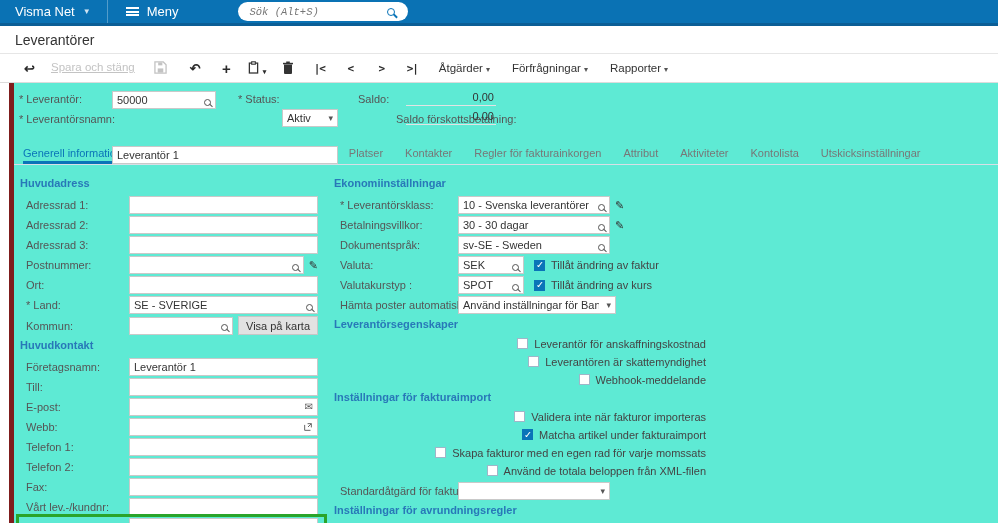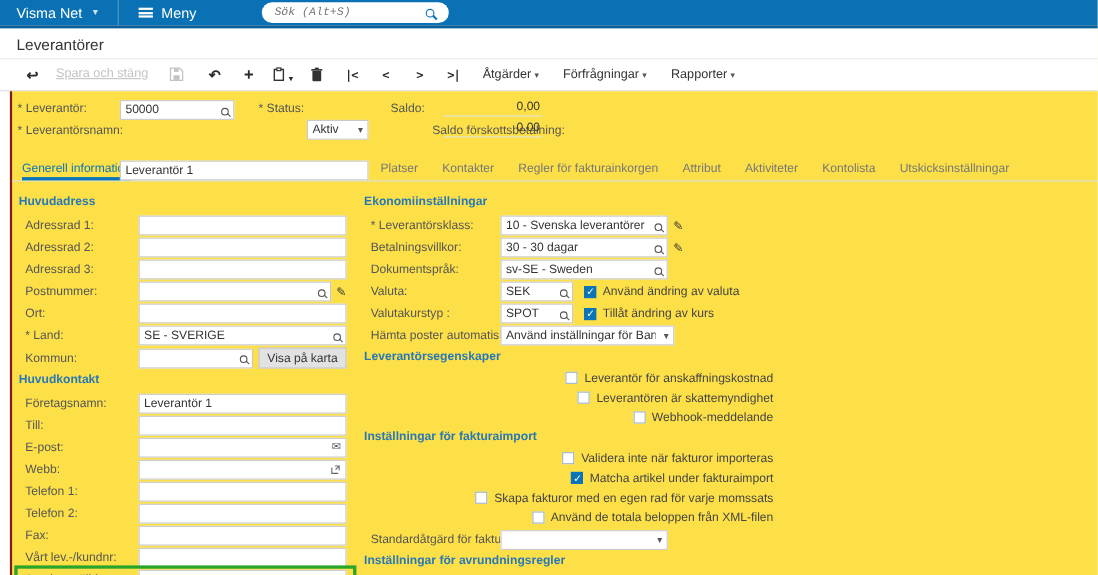--- a/index.html
+++ b/index.html
@@ -27,21 +27,21 @@
   .titlebar { height:28px; display:flex; align-items:center; padding-left:15px;
               font-size:14px; color:#333; border-bottom:1px solid #e6e6e6; background:#fff; }
   .toolbar { height:29px; display:flex; align-items:center; padding-left:14px; border-bottom:1px solid #dcdcdc; background:#fff; }
   .tbtn { min-width:31px; text-align:center; color:#2b2b2b; font-size:13px; font-weight:bold; cursor:pointer; line-height:1; }
   .tbtn.disabled { color:#c3c3c3; }
   .ttext { font-size:11.5px; font-weight:normal; margin:0 6px; white-space:nowrap;text-decoration:underline; }
   .tmenu { font-size:11.5px; color:#333; margin:0 11px; white-space:nowrap; cursor:pointer; }
   .tmenu .chev2 { font-size:8px; color:#555; margin-left:3px; }
   .navtxt { font-family:"DejaVu Sans Mono", monospace; font-size:11px; letter-spacing:-1px; }
   
-  .panel { margin-left:9px; border-left:2px solid #7f1d1d; height:440px; position:relative; background:#fde047; }
+  .panel { margin-left:9px; border-left:5px solid #7f1d1d; height:440px; position:relative; background:#5eead4; }
   
   .summary { position:relative; height:61px; }
   .abs { position:absolute; white-space:nowrap; }
   .flabel { color:#555; }
   .fld { position:relative; height:18px; border:1px solid #c9c9c9; background:#fff; display:flex; align-items:center; }
   .fld input { border:0; outline:0; width:100%; height:100%; font-family:inherit; font-size:11px; color:#333; padding:0 4px; background:transparent; }
   .fld.with-mag input { padding-right:17px; }
   .mag { width:7px; height:7px; border:1.2px solid #555; border-radius:50%; position:relative; display:inline-block; }
   .mag::after { content:""; position:absolute; width:4px; height:1.2px; background:#555; right:-3.4px; bottom:-1.4px; transform:rotate(45deg); }
   .fld > .magwrap { position:absolute; right:4px; top:3.5px; cursor:pointer; }
@@ -350,21 +350,21 @@
         </div>
       </div>
       <div class="row row-r">
         <span class="lbl">Valuta:</span>
         <div class="fld with-mag w66">
           <input value="SEK" style="">
           <span class="magwrap"><span class="mag"></span></span>
         </div>
         <span class="cbrow inline-cb">
           <span class="cb on"></span>
-          <span class="cb-label">Använd ändring av valuta</span>
+          <span class="cb-label">Tillåt ändring av faktur</span>
         </span>
       </div>
       <div class="row row-r">
         <span class="lbl">Valutakurstyp :</span>
         <div class="fld with-mag w66">
           <input value="SPOT" style="">
           <span class="magwrap"><span class="mag"></span></span>
         </div>
         <span class="cbrow inline-cb">
           <span class="cb on"></span>

